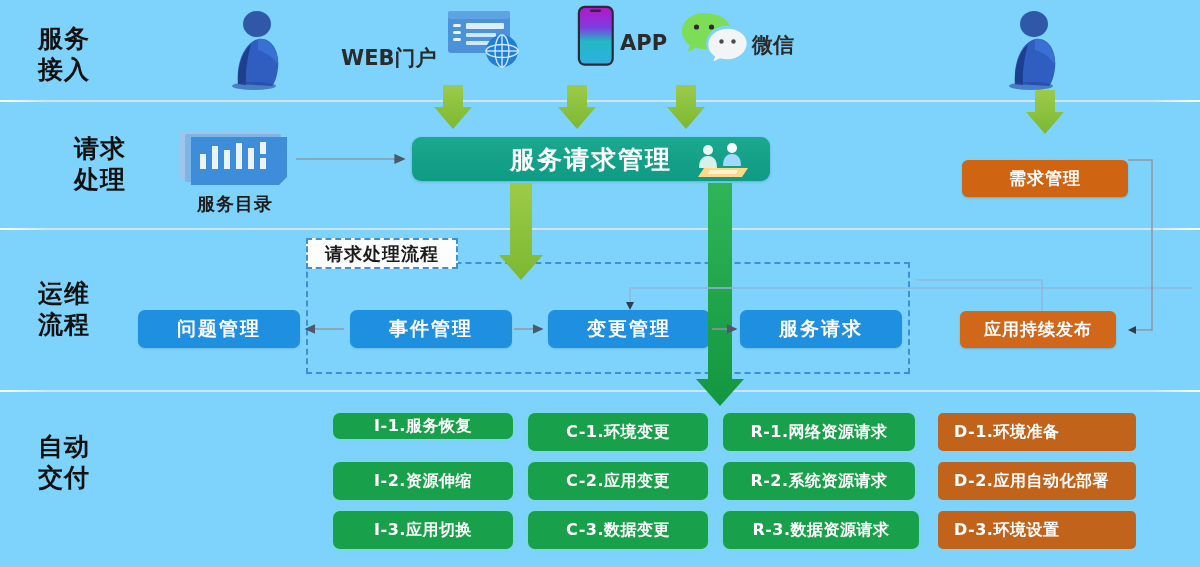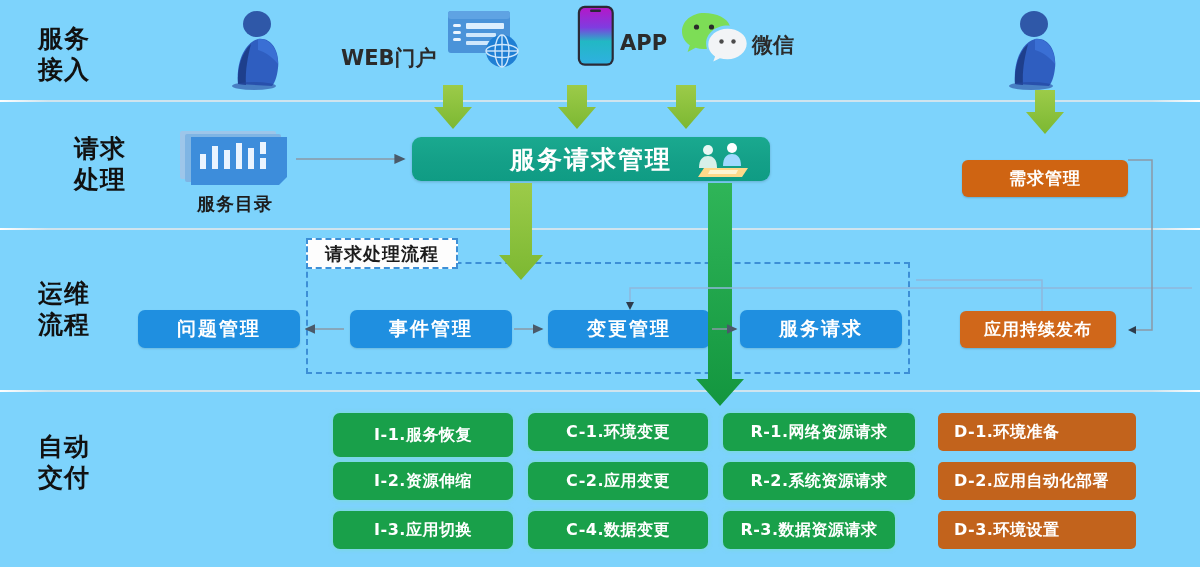--- a/index.html
+++ b/index.html
@@ -194,47 +194,47 @@
     <span>变更管理</span>
   </div>
   <div class="box blue" style="left:740px;top:310px;width:162px;height:38px;">
     <span>服务请求</span>
   </div>
 
   <div class="box orange orange-soft" style="left:960px;top:311px;width:156px;height:37px;">
     <span>应用持续发布</span>
   </div>
 
-  <div class="box green-cell" style="left:333px;top:413px;width:180px;height:44px;">
+  <div class="box green-cell" style="left:333px;top:413px;width:180px;height:26px;">
     <span>I-1.服务恢复</span>
     </div>
   <div class="box green-cell" style="left:333px;top:462px;width:180px;height:38px;">
     <span>I-2.资源伸缩</span>
     </div>
   <div class="box green-cell" style="left:333px;top:511px;width:180px;height:38px;">
     <span>I-3.应用切换</span>
     </div>
 
   <div class="box green-cell" style="left:528px;top:413px;width:180px;height:38px;">
     <span>C-1.环境变更</span>
     </div>
   <div class="box green-cell" style="left:528px;top:462px;width:180px;height:38px;">
     <span>C-2.应用变更</span>
     </div>
   <div class="box green-cell" style="left:528px;top:511px;width:180px;height:38px;">
-    <span>C-4.数据变更</span>
+    <span>C-3.数据变更</span>
     </div>
 
   <div class="box green-cell" style="left:723px;top:413px;width:192px;height:38px;">
     <span>R-1.网络资源请求</span>
     </div>
   <div class="box green-cell" style="left:723px;top:462px;width:192px;height:38px;">
     <span>R-2.系统资源请求</span>
     </div>
-  <div class="box green-cell" style="left:723px;top:511px;width:172px;height:38px;">
+  <div class="box green-cell" style="left:723px;top:511px;width:196px;height:38px;">
     <span>R-3.数据资源请求</span>
     </div>
 
   <div class="box orange-cell" style="left:938px;top:413px;width:198px;height:38px;">
     <span>D-1.环境准备</span>
     </div>
   <div class="box orange-cell" style="left:938px;top:462px;width:198px;height:38px;line-height:20px;">
     <span>D-2.应用自动化部署</span>
     </div>
   <div class="box orange-cell" style="left:938px;top:511px;width:198px;height:38px;">

